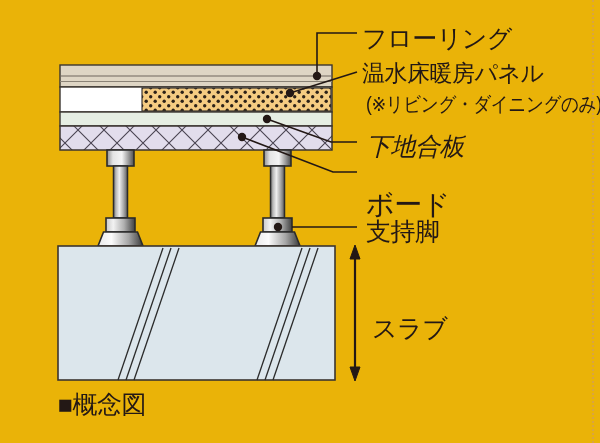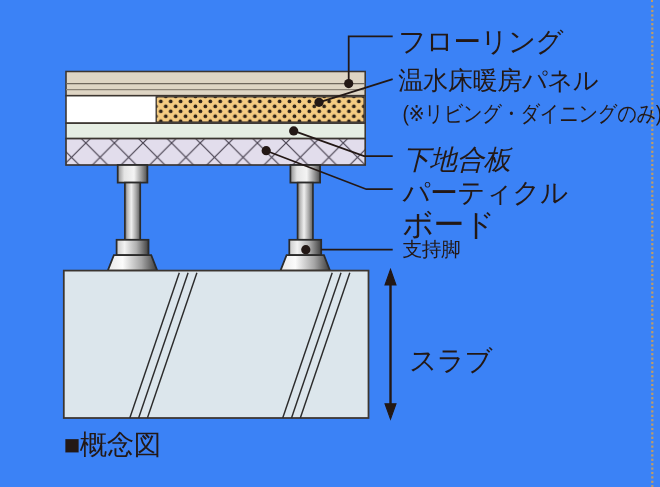--- a/index.html
+++ b/index.html
@@ -9,21 +9,21 @@
     background: #ffffff;
   }
   body {
     font-family: "Liberation Sans", "DejaVu Sans", sans-serif;
     color: #231815;
   }
   #canvas {
     position: relative;
     width: 600px;
     height: 443px;
-    background: #3b82f6;
+    background: #eab308;
     overflow: hidden;
   }
 
   
   .edge-rule {
     position: absolute;
     top: 0;
     right: 6px;
     width: 0;
     height: 443px;
@@ -51,21 +51,21 @@
   .lbl-heating    { left: 362px; top: 62px;  font-size: 23px; }
   .lbl-heating-note {
     left: 366px; top: 94px;
     font-size: 20px;
     transform: scaleX(.88);
     transform-origin: left top;
   }
   .lbl-plywood    { left: 366px; top: 133px; font-size: 25px; font-style: italic; }
   .lbl-particle   { left: 366px; top: 163px; font-size: 25px; }
   .lbl-particle2  { left: 366px; top: 190px; font-size: 28px; }
-  .lbl-leg        { left: 366px; top: 218px; font-size: 18px; }
+  .lbl-leg        { left: 366px; top: 218px; font-size: 25px; }
 
   .lbl-slab {
     left: 372px; top: 255px;
     font-size: 25px;
     line-height: 1.17;
   }
 
   .caption {
     position: absolute;
     left: 58px; top: 388px;
@@ -209,21 +209,20 @@
   </svg>
 
   <div class="label lbl-flooring">フローリング</div>
 
   <div class="label lbl-heating">温水床暖房パネル</div>
 
   <div class="label lbl-heating-note">(※リビング・ダイニングのみ)</div>
 
   <div class="label lbl-plywood">下地合板</div>
 
-  <div class="label lbl-particle">パーティクル</div>
 
   <div class="label lbl-particle2">ボード</div>
 
   <div class="label lbl-leg">支持脚</div>
 
   <div class="label lbl-slab">
     <div>スラブ</div>
     
     
   </div>

